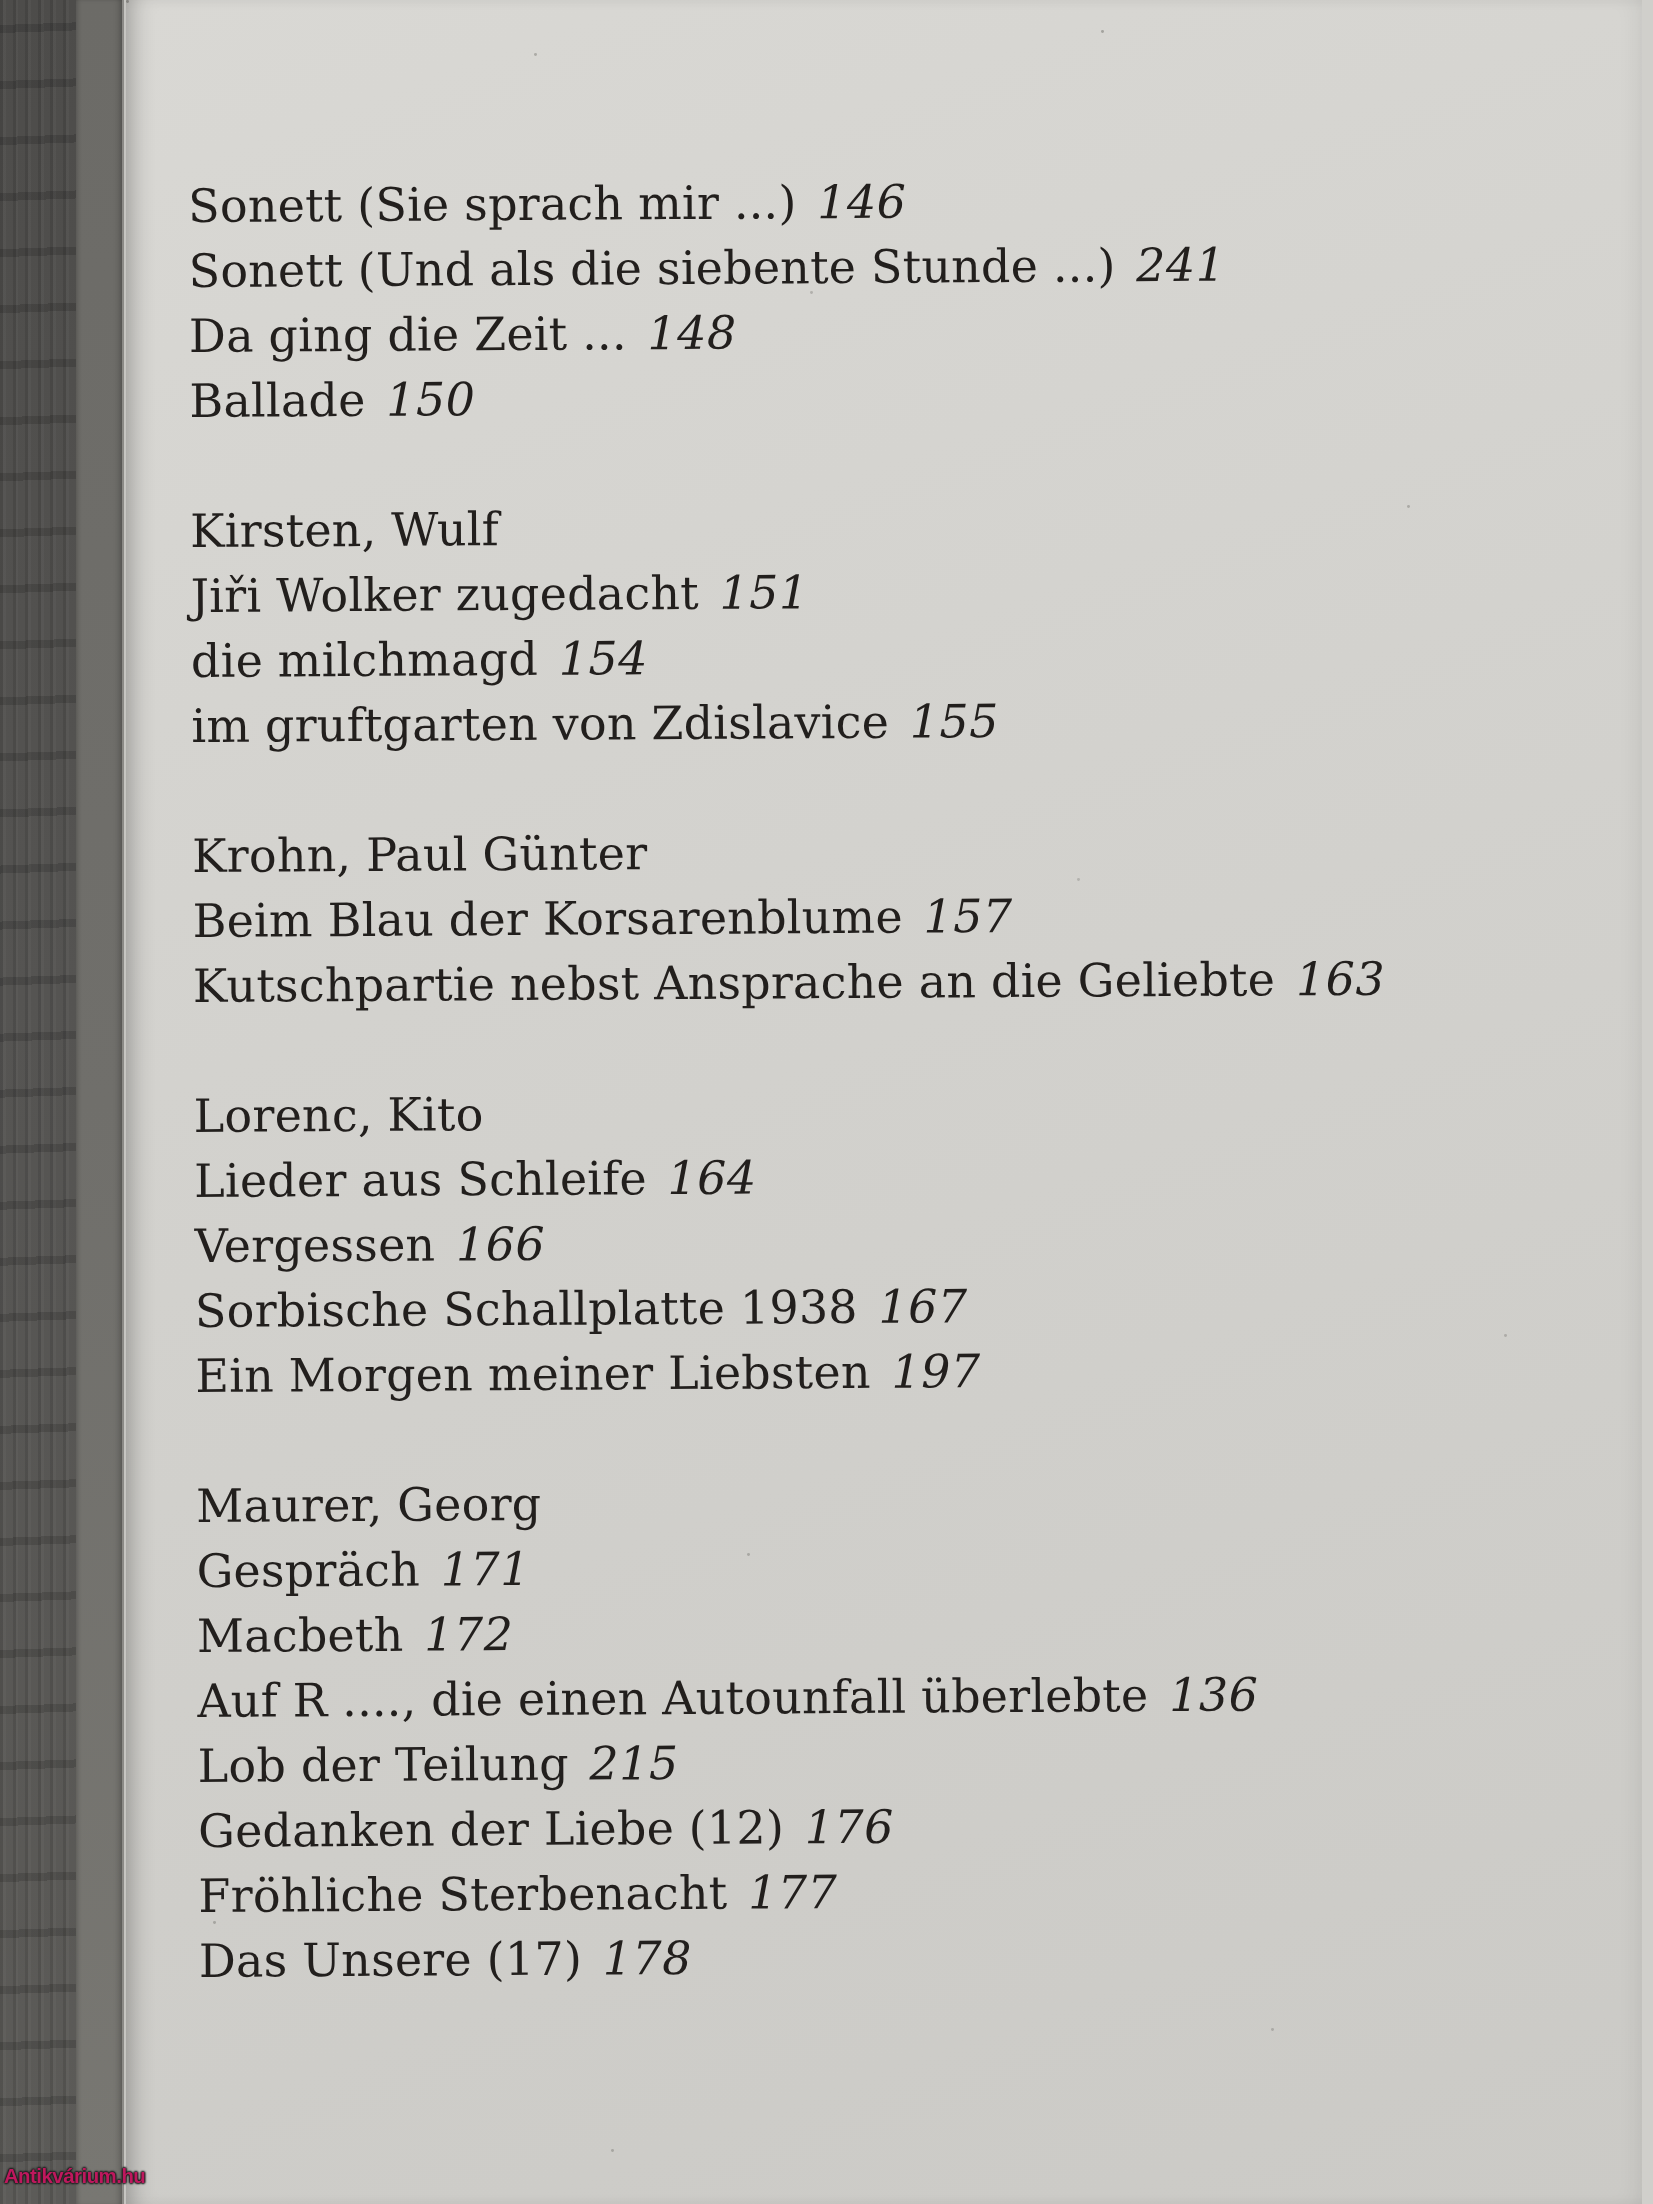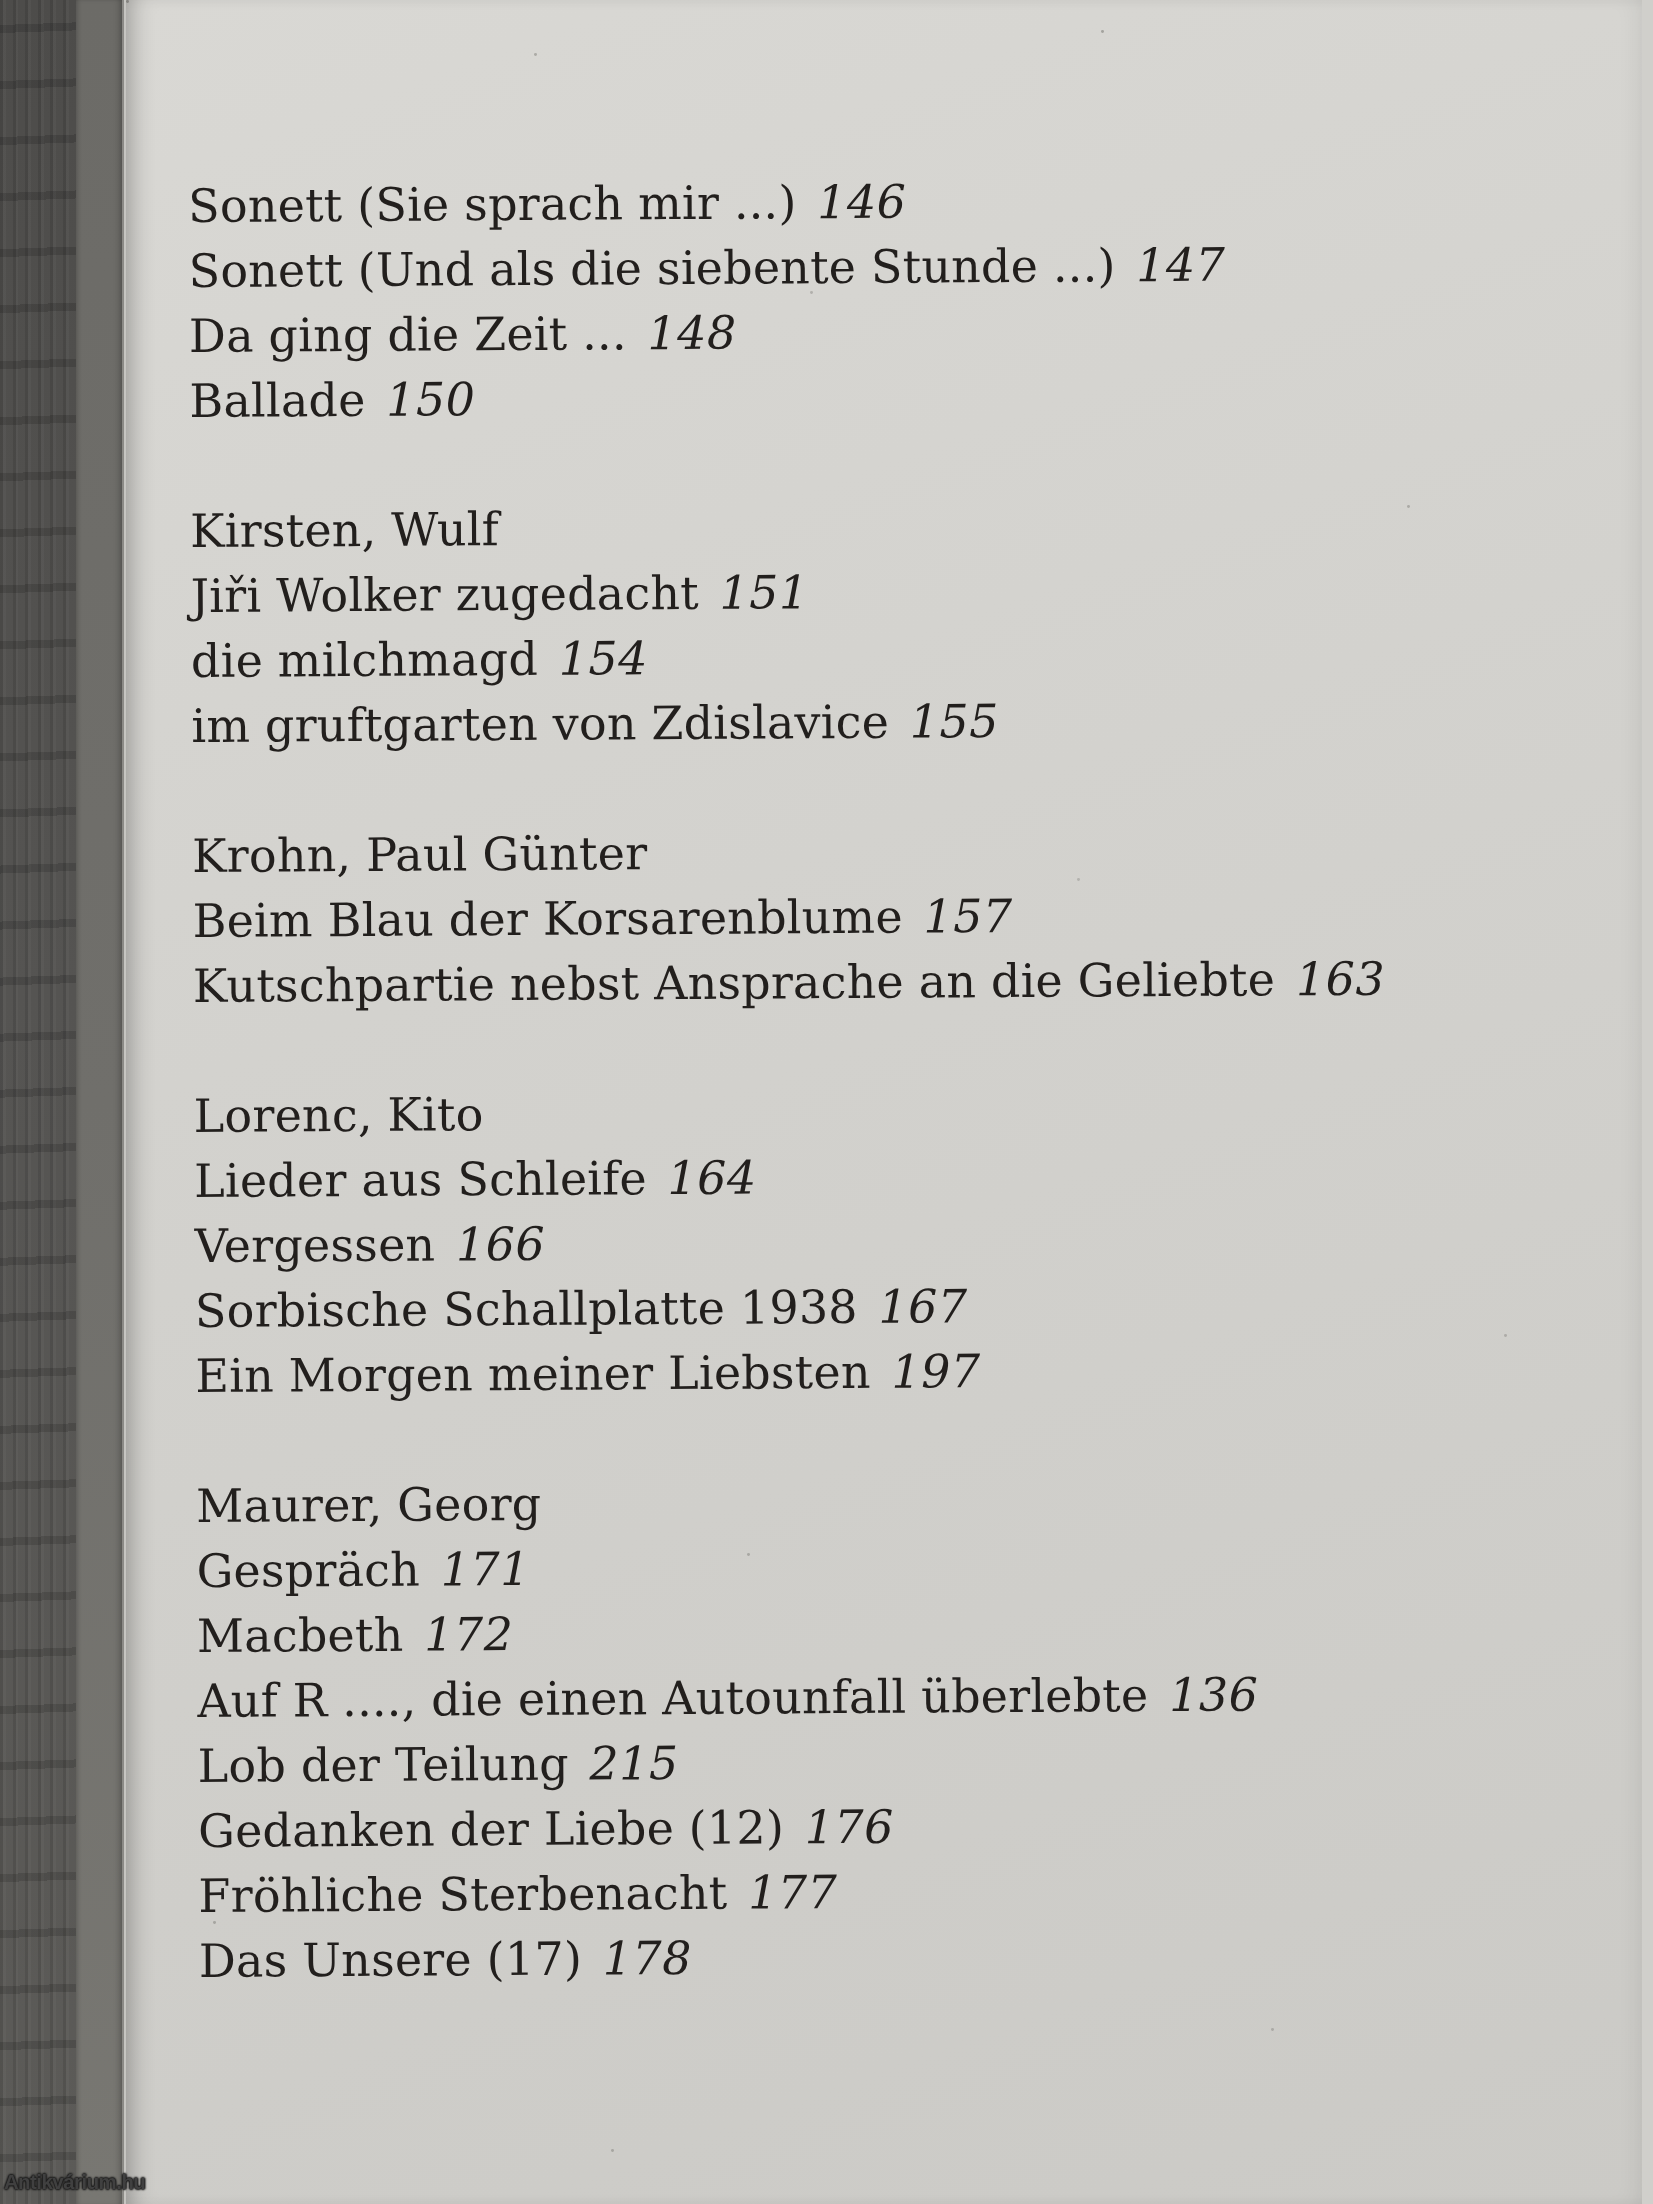--- a/index.html
+++ b/index.html
@@ -52,44 +52,44 @@
     position:absolute;left:62px;top:174px;width:1397px;
     transform:rotate(-0.35deg);transform-origin:0 0;
     font-size:46px;line-height:65px;color:#221f1d;
     letter-spacing:0.2px;
   }
   .toc-section + .toc-section{margin-top:65px;}
   .toc-line{white-space:nowrap;}
   .pagenum{font-style:italic;margin-left:.45em;letter-spacing:0.5px;}
   
   .watermark{
-    position:absolute;left:3.9px;bottom:11px;
+    position:absolute;left:3.9px;bottom:17px;
     font-family:"Liberation Sans",sans-serif;
     font-weight:bold;font-size:20.4px;letter-spacing:-0.5px;
-    color:#404040;
+    color:#be185d;
     text-shadow:0 1px 1.9px #1e1e1e,1px 0 1.9px #1e1e1e,-1px 0 1.9px #1e1e1e,0 -1px 1.9px #1e1e1e;
   }
 </style>
 </head>
 <body>
 
 <div class="scene">
   <div class="wood-strip"></div>
   <div class="spine-shadow"></div>
   <div class="page-edges"></div>
 
   <div class="page">
     <div class="toc">
 
       <div class="toc-section">
         <div class="toc-line">
           <span>Sonett (Sie sprach mir ...)</span><span class="pagenum">146</span>
         </div>
         <div class="toc-line">
-          <span>Sonett (Und als die siebente Stunde ...)</span><span class="pagenum">147</span>
+          <span>Sonett (Und als die siebente Stunde ...)</span><span class="pagenum">241</span>
         </div>
         <div class="toc-line">
           <span>Da ging die Zeit ...</span><span class="pagenum">148</span>
         </div>
         <div class="toc-line">
           <span>Ballade</span><span class="pagenum">150</span>
         </div>
       </div>
 
       <div class="toc-section">

